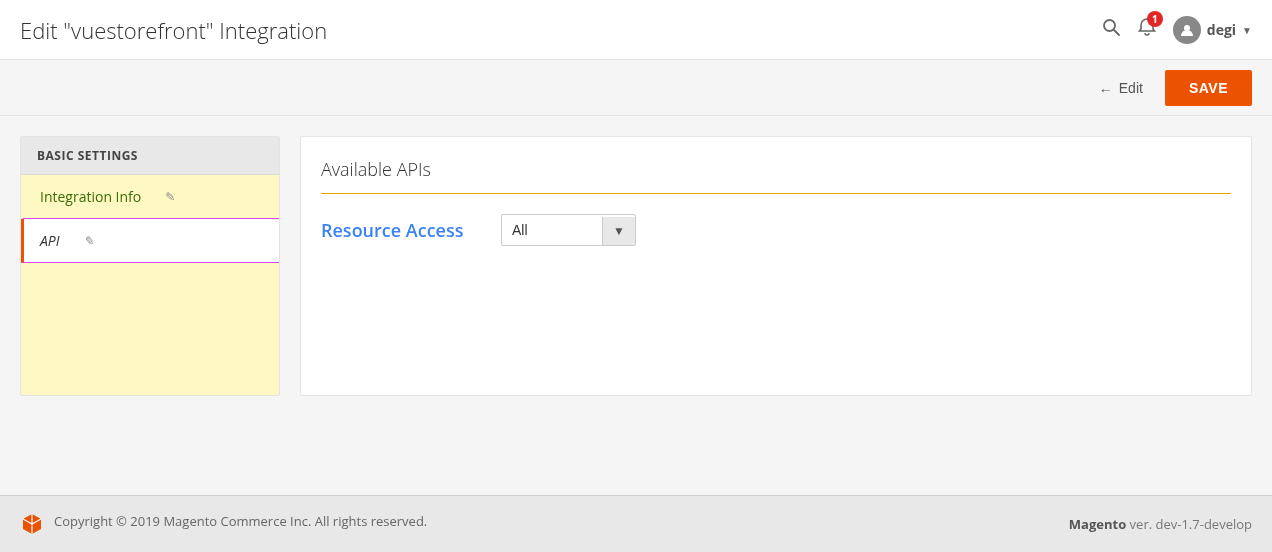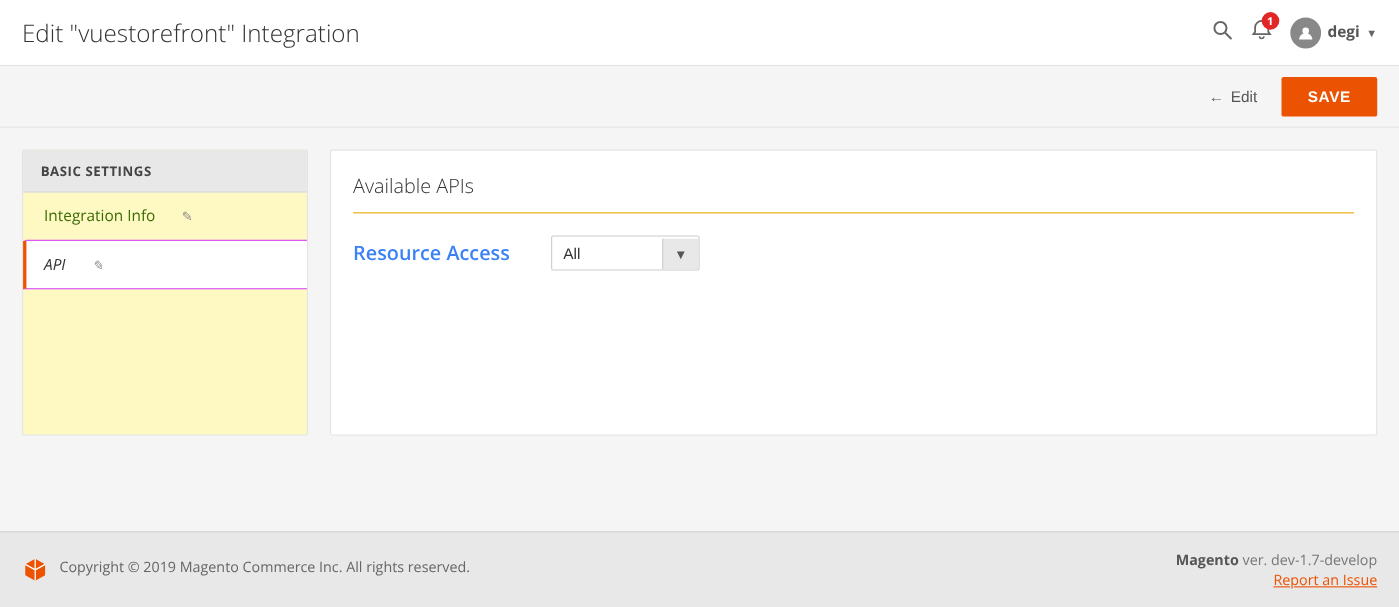--- a/index.html
+++ b/index.html
@@ -333,15 +333,14 @@
   <div class="footer-left">
     <svg class="footer-logo" viewBox="0 0 24 24" fill="none">
       <path d="M12 2L3 7v10l9 5 9-5V7L12 2z" fill="#eb5202"></path>
       <path d="M12 2v20M3 7l9 5M21 7l-9 5" stroke="#fff" stroke-width="1.2"></path>
     </svg>
     <span>Copyright © 2019 Magento Commerce Inc. All rights reserved.</span>
   </div>
   <div class="footer-right">
     <span class="footer-brand">Magento</span>
     <span class="footer-version">ver. dev-1.7-develop</span>
-    <a class="footer-link">Report an Issue</a>
   </div>
 </div>
 
 </body></html>

